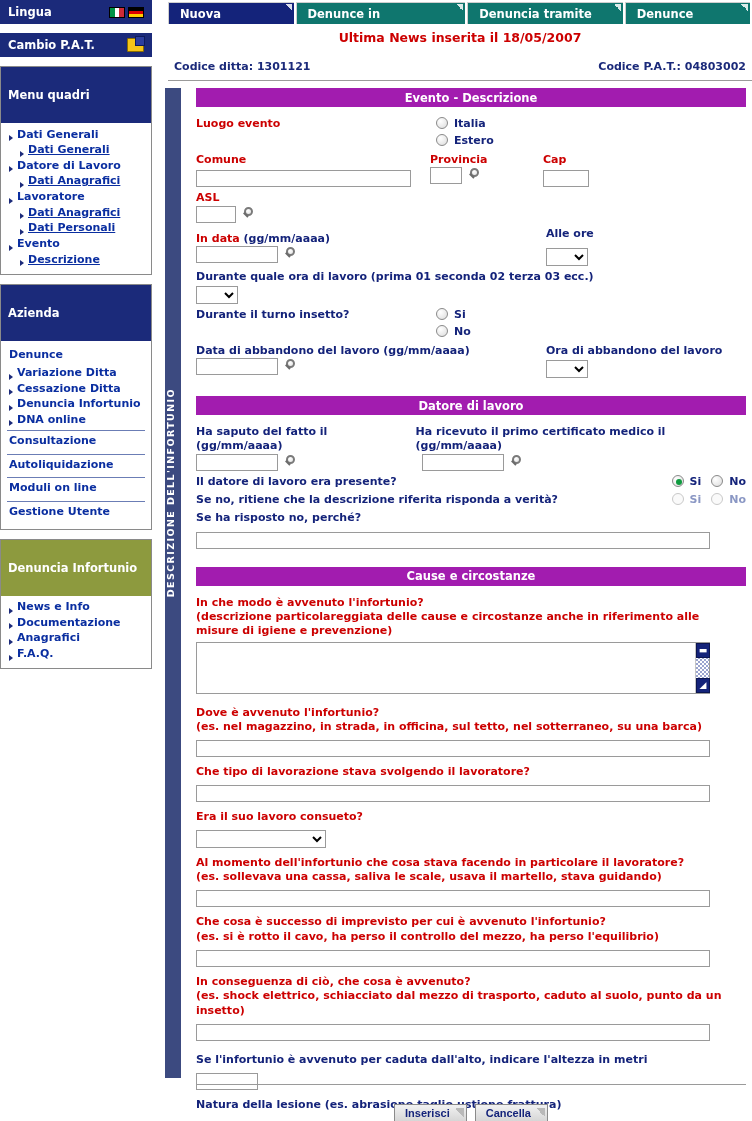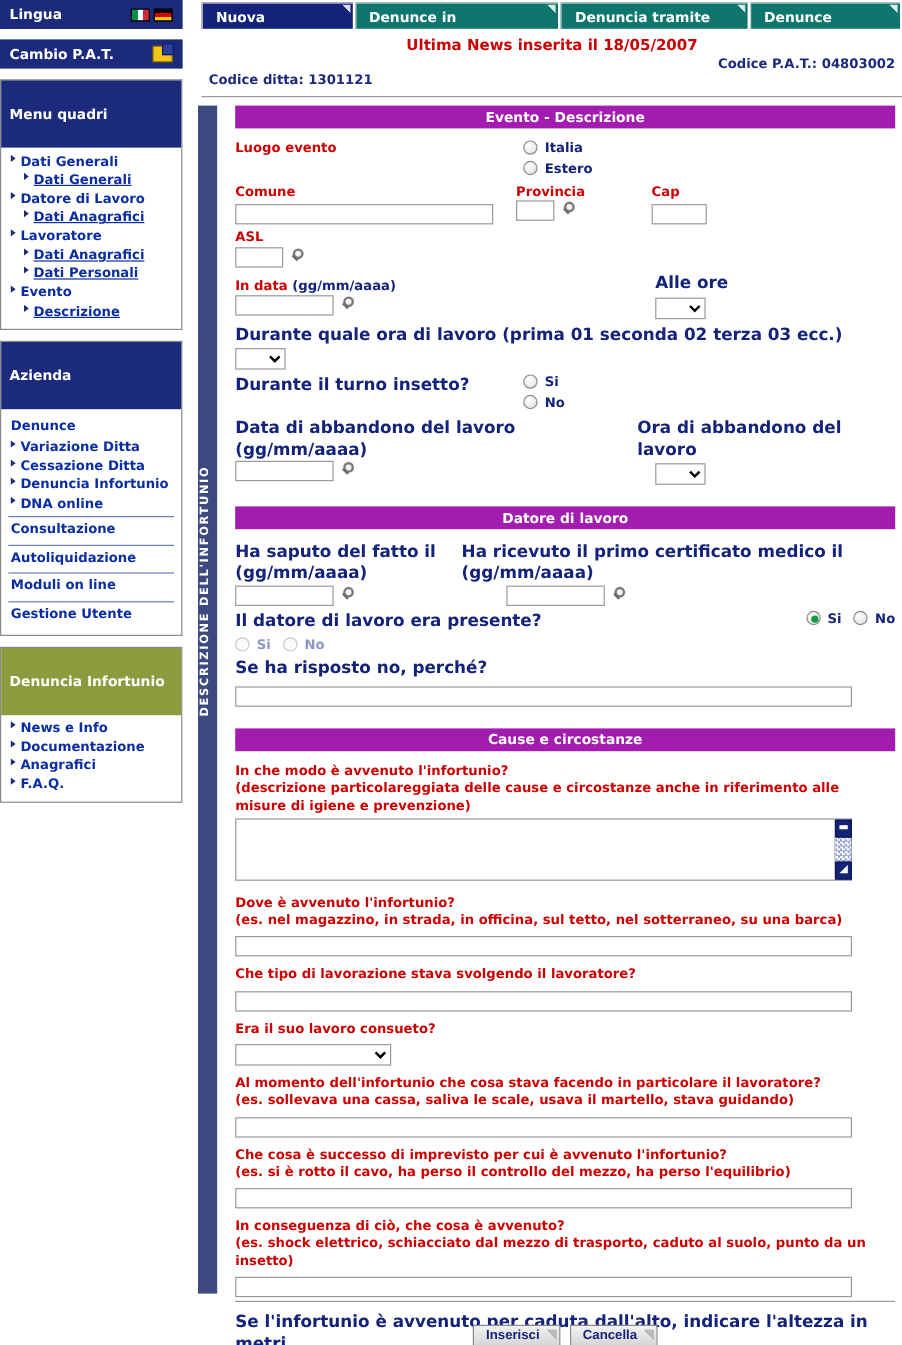--- a/index.html
+++ b/index.html
@@ -44,21 +44,21 @@
   }
   .panel-head {
     background: #1b2a7a; color: #fff; font-weight: bold; font-size: 11.5px;
     padding: 21px 7px;
   }
   .panel-head.olive { background: #8d9a3e; }
   .panel-body { padding: 4px 6px 6px 6px; }
 
   .nav-l1, .nav-l2, .nav-plain {
     font-size: 11px; color: #0a2ea0; font-weight: bold;
-    display: flex; align-items: flex-start; line-height: 1.15;
+    display: flex; align-items: flex-end; line-height: 1.15;
     padding: 1.5px 0;
   }
   .nav-l1 { padding-left: 2px; }
   .nav-l2 { padding-left: 13px; }
   .arrow {
     width: 0; height: 0; border-left: 4px solid #1b2a7a;
     border-top: 3.5px solid transparent; border-bottom: 3.5px solid transparent;
     margin-right: 4px; flex: none;
   }
   .nav-l2 .lnk { text-decoration: underline; }
@@ -88,21 +88,21 @@
 
   .news {
     position: absolute; left: 168px; top: 30px; width: 584px;
     text-align: center; color: #cc0000; font-weight: bold; font-size: 12.5px;
   }
   .code-left {
     position: absolute; left: 174px; top: 60px;
     font-size: 11px; font-weight: bold; color: #1b2a7a;
   }
   .code-right {
-    position: absolute; right: 6px; top: 47px;
+    position: absolute; right: 6px; top: 60px;
     font-size: 11px; font-weight: bold; color: #1b2a7a;
   }
   .topline {
     position: absolute; left: 168px; top: 80px; width: 584px;
     border-top: 1px solid #9a9a9a;
   }
 
   
   .vstrip {
     position: absolute; left: 165px; top: 88px; width: 16px; height: 990px;
@@ -119,21 +119,21 @@
   
   .main { position: absolute; left: 196px; top: 88px; width: 550px; }
 
   .sec-head {
     background: #a21caf; color: #fff; font-weight: bold; font-size: 11.5px;
     text-align: center; padding: 2.5px 0; margin-bottom: 10px;
   }
   .sec-head.mt { margin-top: 18px; }
 
   .lbl-red { color: #cc0000; font-weight: bold; font-size: 11px; line-height: 1.3; }
-  .lbl-blue { color: #14237a; font-weight: bold; font-size: 14px; line-height: 1.3; }
+  .lbl-blue { color: #14237a; font-weight: bold; font-size: 11px; line-height: 1.3; }
   .lbl-mix .p1 { color: #cc0000; font-weight: bold; font-size: 11px; }
   .lbl-mix .p2 { color: #14237a; font-weight: bold; font-size: 11px; }
 
   input[type=text], textarea, select {
     font-family: "DejaVu Sans", "Liberation Sans", sans-serif;
     font-size: 11px;
     border: 1px solid #9a9a9a;
     background: #ffffff;
     padding: 1px 2px;
     color: #000;
@@ -489,20 +489,21 @@
       <div style="flex:1" class="lbl-blue">Il datore di lavoro era presente?</div>
       <div class="row">
         <span class="radio checked"></span>
         <span class="rlabel" style="margin-right:10px">Si</span>
         <span class="radio"></span>
         <span class="rlabel">No</span>
       </div>
     </div>
 
     <div class="row mb4">
+      <div style="flex:1" class="lbl-blue">Se no, ritiene che la descrizione riferita risponda a verità?</div>
       <div class="row">
         <span class="radio dim"></span>
         <span class="rlabel" style="margin-right:10px;color:#8a97c4">Si</span>
         <span class="radio dim"></span>
         <span class="rlabel" style="color:#8a97c4">No</span>
       </div>
     </div>
 
     <div class="lbl-blue">Se ha risposto no, perché?</div>
     <div style="margin-top:3px">

